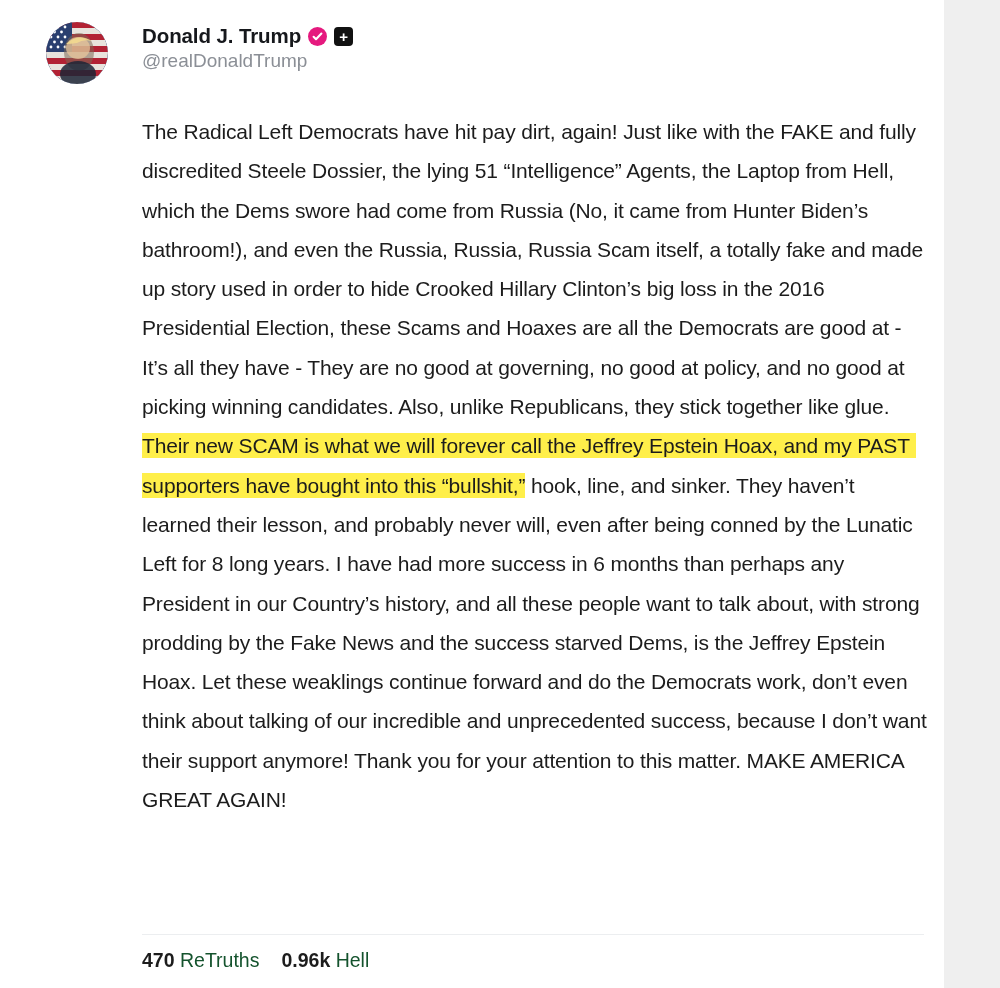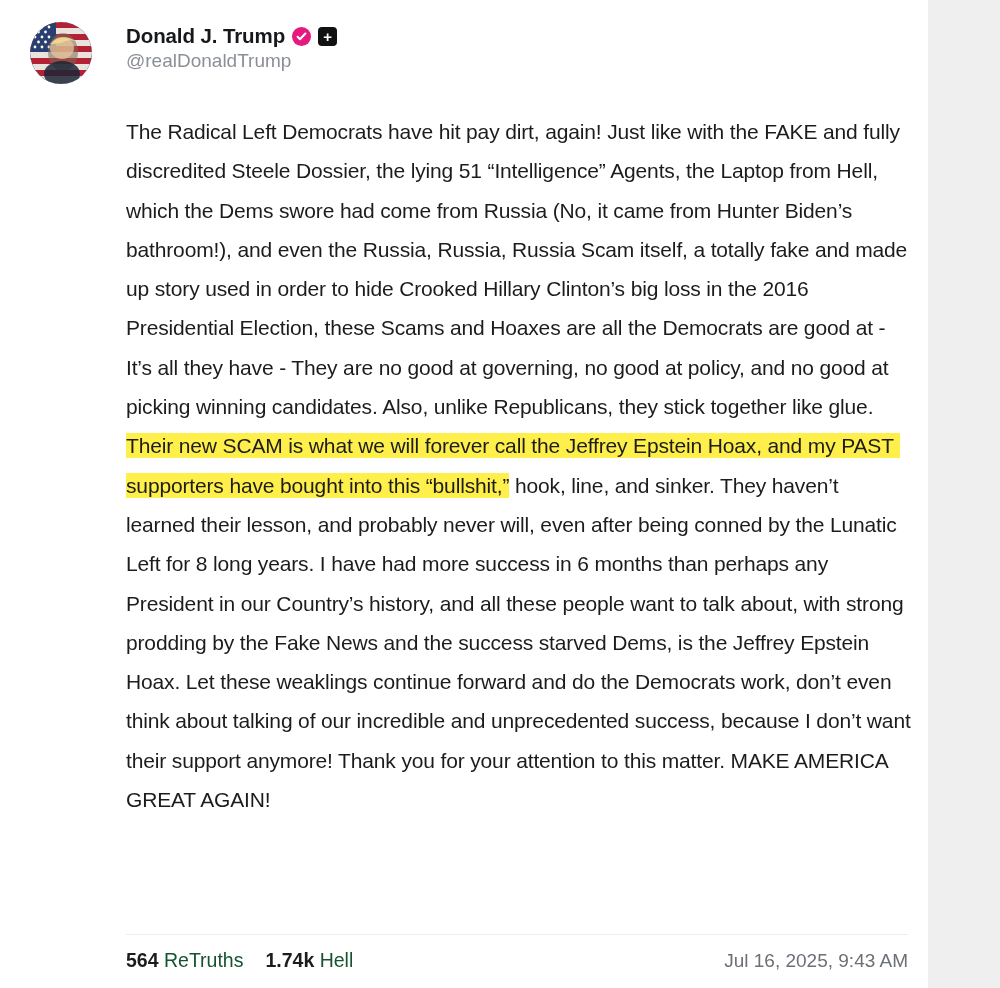--- a/index.html
+++ b/index.html
@@ -27,21 +27,21 @@
     position: absolute;
     top: 0;
     right: 0;
     width: 72px;
     height: 988px;
     background: #efefef;
     border-left: 1px solid #e3e3e3;
   }
   .post {
     position: absolute;
-    left: 0;
+    left: 16px;
     top: 0;
     width: 928px;
     height: 988px;
     background: #ffffff;
     box-sizing: border-box;
     padding: 14px 17px 0 126px;
   }
   .header {
     display: flex;
     align-items: flex-start;
@@ -210,25 +210,24 @@
         </div>
         <div class="handle">@realDonaldTrump</div>
       </div>
     </div>
 
     <div class="body-text"><span>The Radical Left Democrats have hit pay dirt, again! Just like with the FAKE and fully discredited Steele Dossier, the lying 51 “Intelligence” Agents, the Laptop from Hell, which the Dems swore had come from Russia (No, it came from Hunter Biden’s bathroom!), and even the Russia, Russia, Russia Scam itself, a totally fake and made up story used in order to hide Crooked Hillary Clinton’s big loss in the 2016 Presidential Election, these Scams and Hoaxes are all the Democrats are good at - It’s all they have - They are no good at governing, no good at policy, and no good at picking winning candidates. Also, unlike Republicans, they stick together like glue. </span><span class="hl">Their new SCAM is what we will forever call the Jeffrey Epstein Hoax, and my PAST supporters have bought into this “bullshit,”</span><span> hook, line, and sinker. They haven’t learned their lesson, and probably never will, even after being conned by the Lunatic Left for 8 long years. I have had more success in 6 months than perhaps any President in our Country’s history, and all these people want to talk about, with strong prodding by the Fake News and the success starved Dems, is the Jeffrey Epstein Hoax. Let these weaklings continue forward and do the Democrats work, don’t even think about talking of our incredible and unprecedented success, because I don’t want their support anymore! Thank you for your attention to this matter. MAKE AMERICA GREAT AGAIN!</span></div>
 
     <div class="footer">
       <div class="stats">
         <span class="stat">
-          <span class="num">564</span>
+          <span class="num">470</span>
           <span class="lbl">ReTruths</span>
         </span>
         <span class="stat">
-          <span class="num">1.74k</span>
+          <span class="num">0.96k</span>
           <span class="lbl">Hell</span>
         </span>
       </div>
-      <div class="timestamp">Jul 16, 2025, 9:43 AM</div>
     </div>
 
   </article>
 </div>
 
 </body></html>

